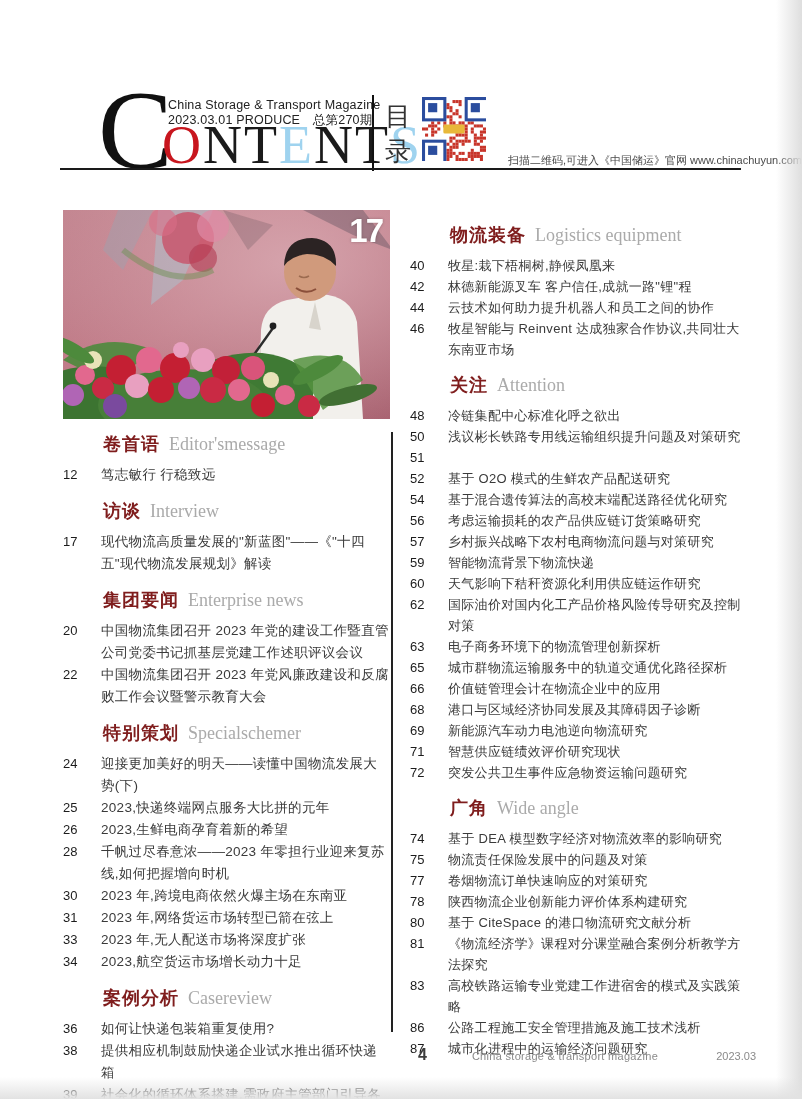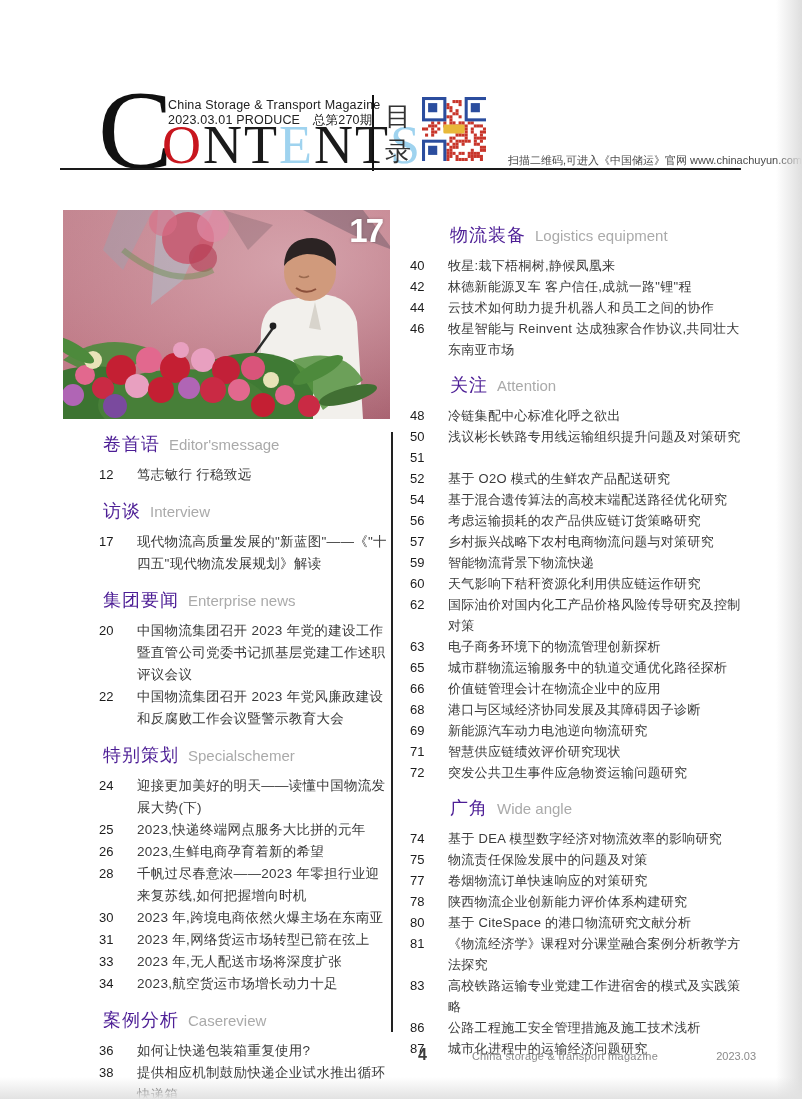--- a/index.html
+++ b/index.html
@@ -34,24 +34,24 @@
   .col-right{position:absolute;left:410px;top:0;width:332px;}
   .col-divider{position:absolute;left:391px;top:222px;width:1.5px;height:600px;background:#222;}
 
   .photo{position:relative;width:327px;height:209px;overflow:hidden;background:#b87684;}
   .photo svg{display:block;}
   .photo-badge{position:absolute;right:8px;top:2px;color:#fff;font-size:33px;font-weight:700;
     font-family:"Liberation Sans",sans-serif;letter-spacing:-2px;text-shadow:0 0 3px rgba(0,0,0,.25);}
 
   .section{margin:0;}
   .sec-head{margin-top:13px;margin-bottom:7px;line-height:24px;white-space:nowrap;}
-  .sec-cn{font-size:18px;font-weight:400;color:#4c1d95;letter-spacing:1px;padding-left:40px;}
-  .sec-en{font-family:Liberation Sans, sans-serif;font-size:15px;color:#aaaaaa;margin-left:9px;}
+  .sec-cn{font-size:18px;font-weight:700;color:#7f1d1d;letter-spacing:1px;padding-left:40px;}
+  .sec-en{font-family:Liberation Serif, serif;font-size:18px;color:#aaaaaa;margin-left:9px;}
   .row{display:flex;align-items:flex-start;}
-  .col-left  .row{line-height:22px;font-size:13.5px;margin-left:36px;}
+  .col-left  .row{line-height:22px;font-size:13.5px;}
   .col-right .row{line-height:21px;font-size:13px;}
   .row .num{flex:0 0 38px;font-weight:400;color:#1c1c1c;font-size:13px;}
   .row .txt{flex:1;color:#3a3a3a;letter-spacing:.3px;}
 
   
   .footer{position:absolute;left:76px;top:1046px;width:680px;font-size:11px;color:#8a8a8a;text-align:right;}
   .footer .pageno{font-size:16px;font-weight:700;color:#3c3c3c;margin-right:42px;}
   .footer .mag{margin-right:55px;letter-spacing:.3px;}
 </style>
 </head>

